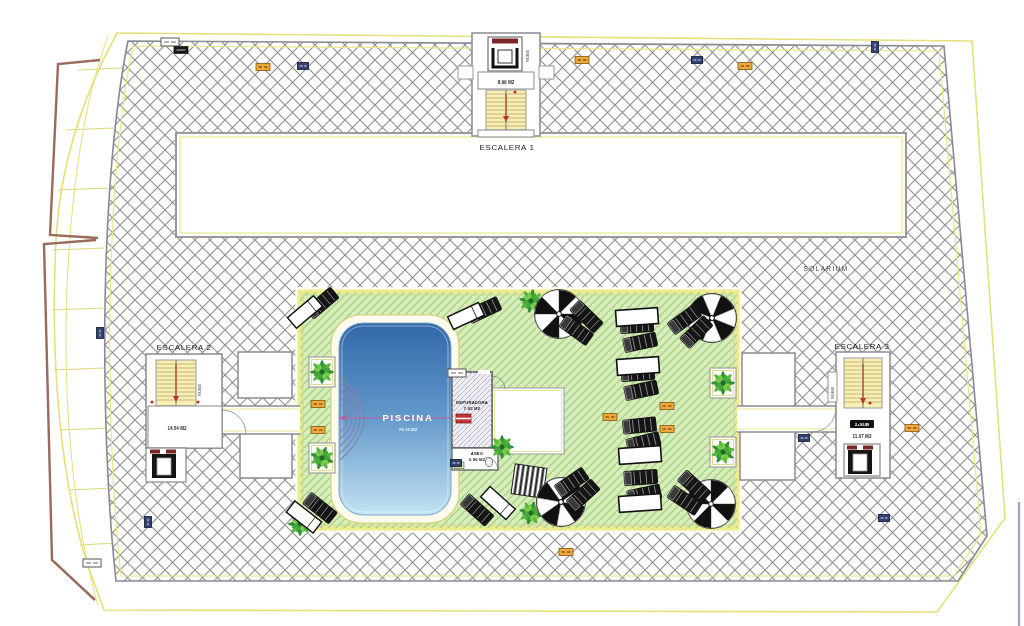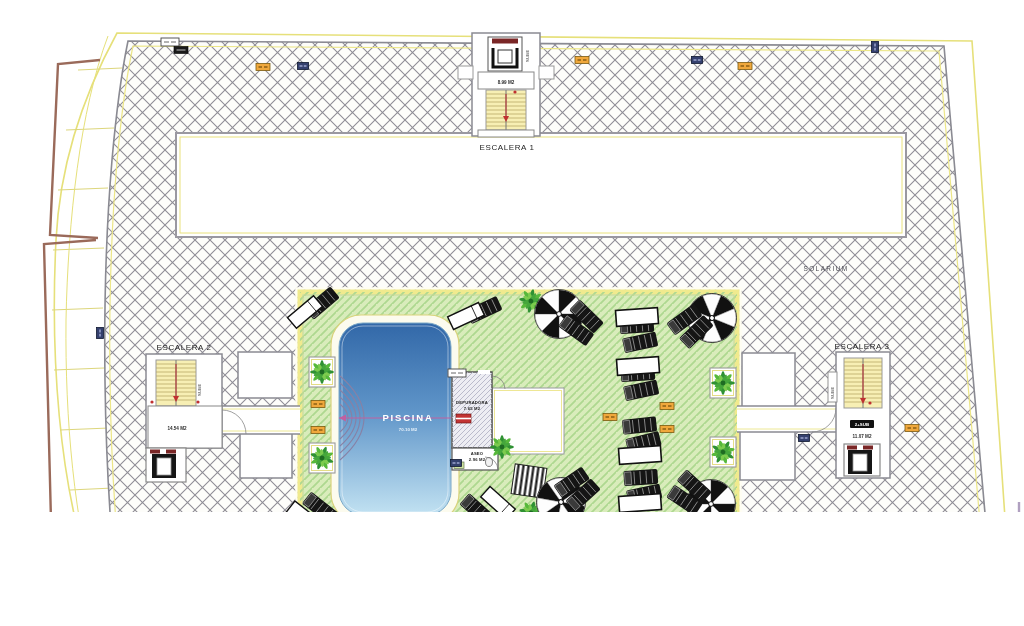--- a/index.html
+++ b/index.html
@@ -1,16 +1,16 @@
 <!DOCTYPE html>
 <html><head>
 <meta charset="utf-8">
 <style>
   html,body{margin:0;padding:0;background:#ffffff;}
-  .page{position:relative;width:1024px;height:512px;background:#fff;overflow:hidden;
+  .page{position:relative;width:1024px;height:626px;background:#fff;overflow:hidden;
         font-family:"Liberation Sans",sans-serif;}
   svg{display:block;}
   text{font-family:"Liberation Sans",sans-serif;}
   .lbl-big{fill:#1d1d1d;font-size:8px;letter-spacing:.6px;}
   .lbl-area{fill:#2a2a2a;font-size:4.6px;font-weight:bold;}
   .lbl-room{fill:#1d1d1d;font-size:4.2px;font-weight:bold;letter-spacing:.2px;}
   .lbl-solarium{fill:#4a4a52;font-size:6.5px;letter-spacing:1.4px;}
   .lbl-pool{fill:#ffffff;font-size:9.5px;font-weight:bold;letter-spacing:1.8px;}
   .lbl-pool-area{fill:#e8f2fb;font-size:4.4px;font-weight:bold;}
   .lbl-vert{fill:#333;font-size:4px;letter-spacing:.4px;}

